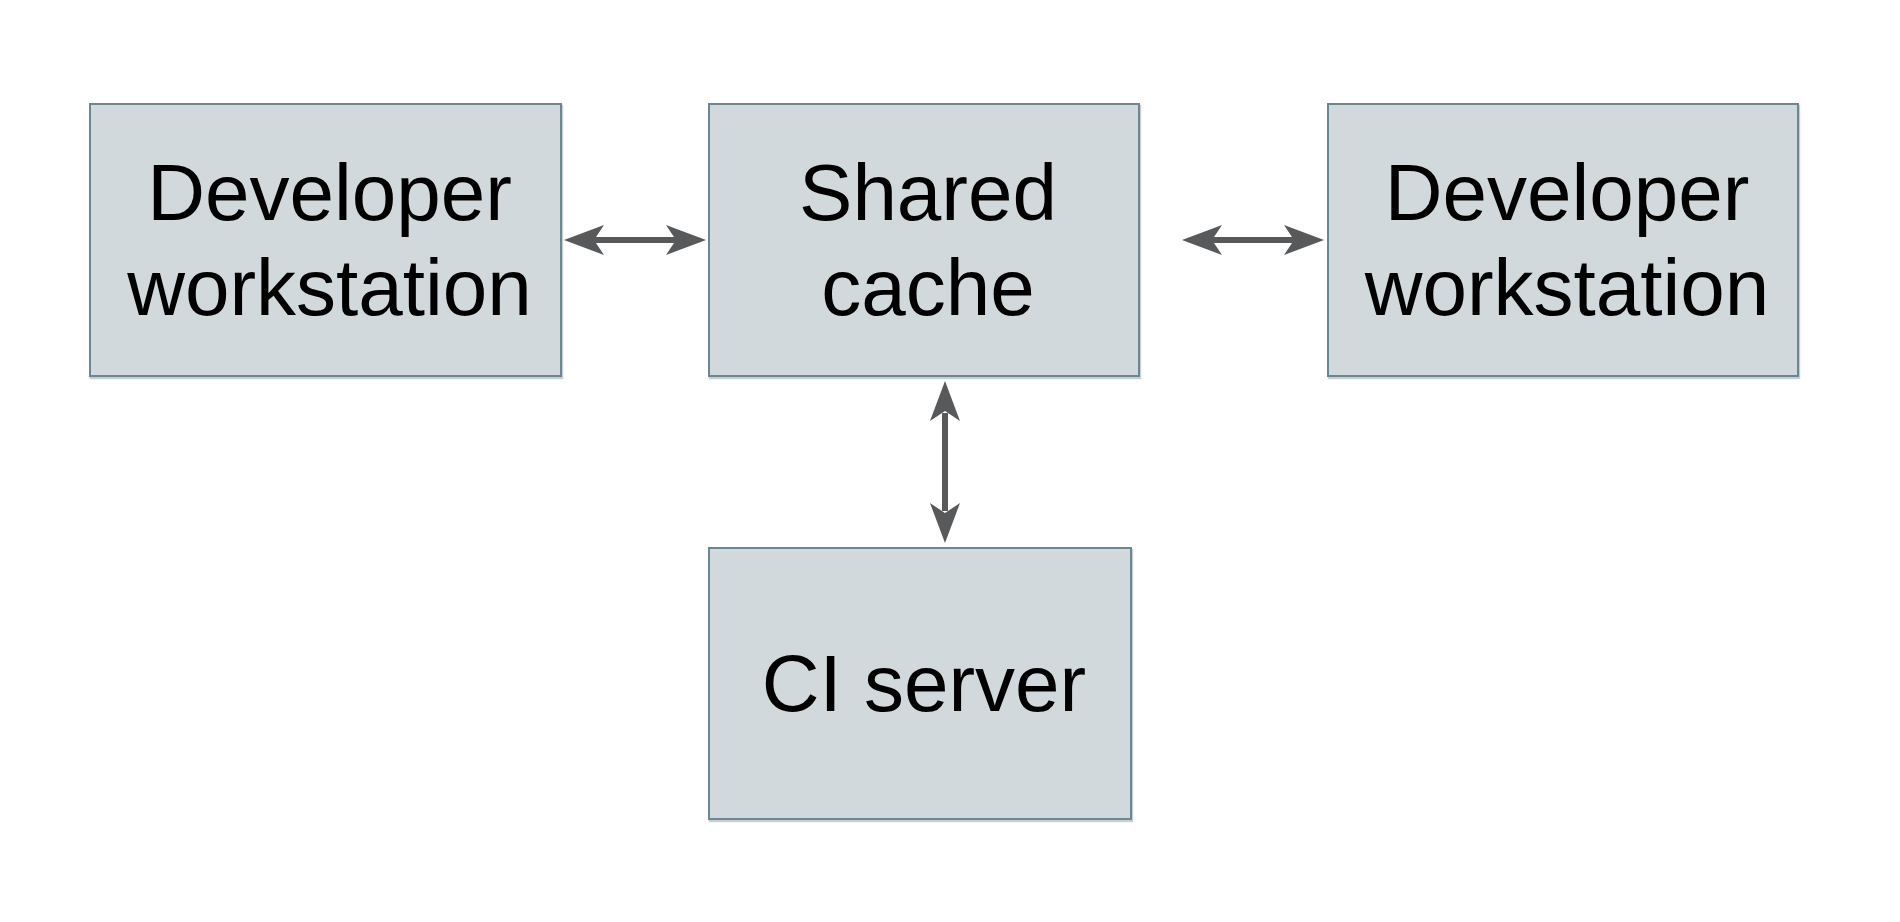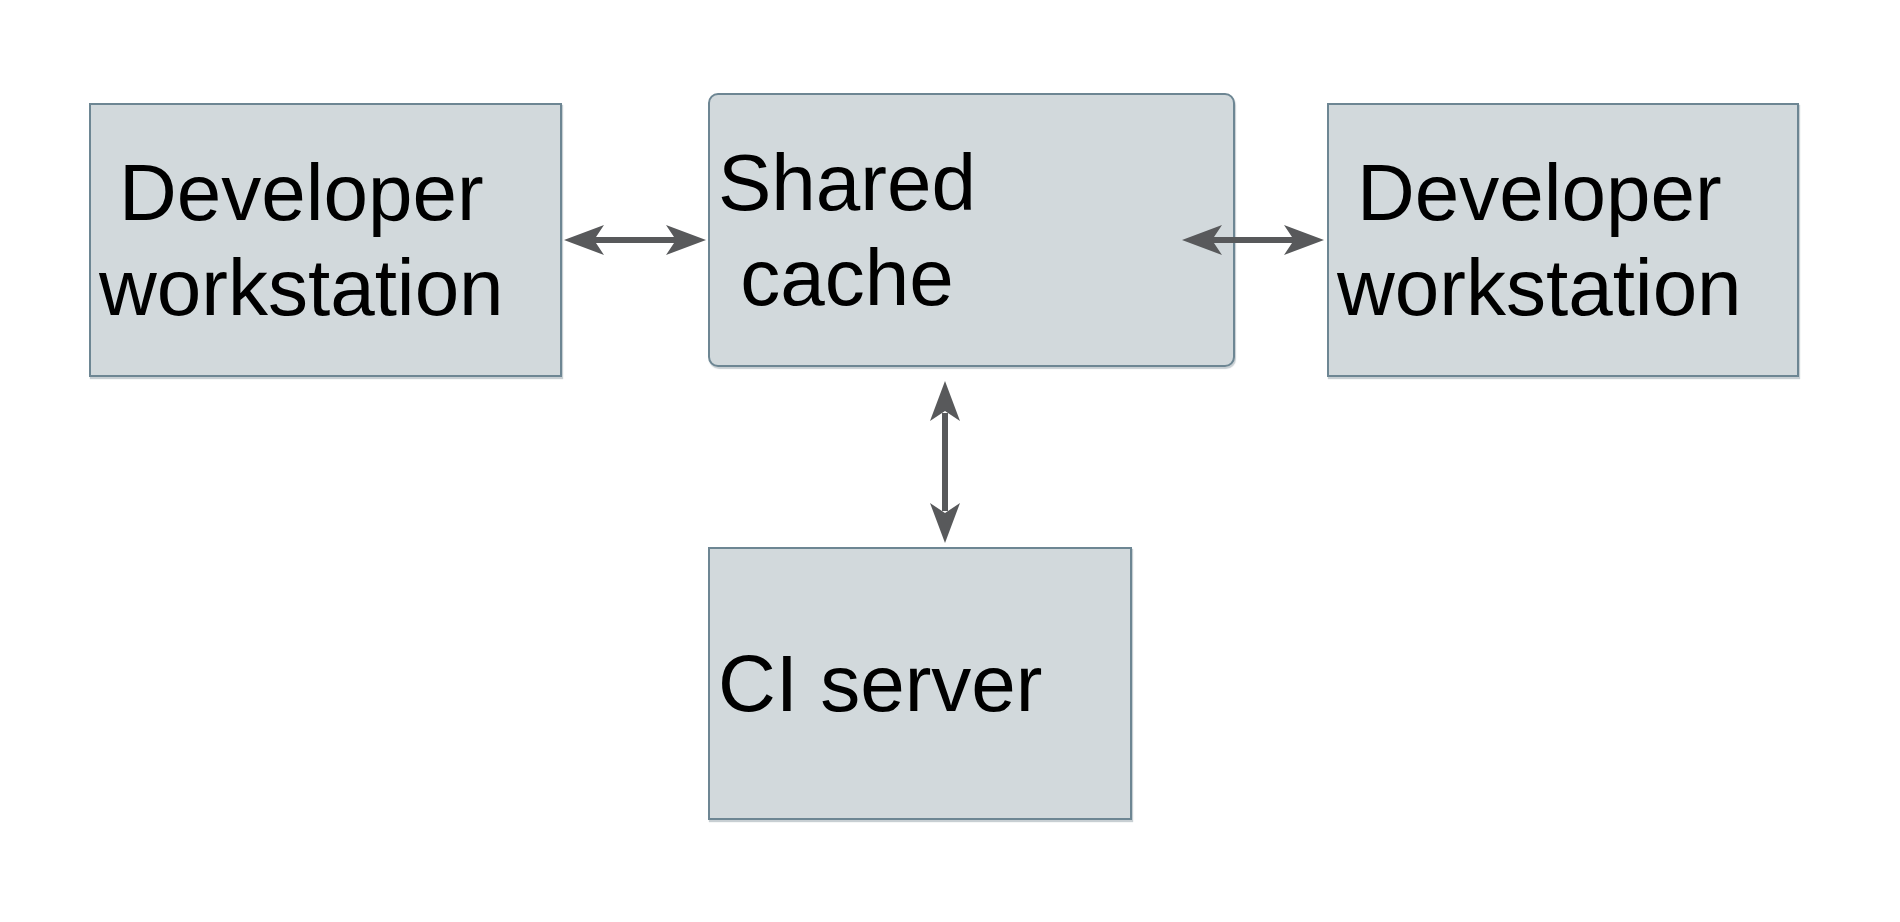--- a/index.html
+++ b/index.html
@@ -23,32 +23,33 @@
     height: 922px;
     background: var(--canvas-bg);
   }
   .node {
     position: absolute;
     background: var(--box-fill);
     border: 2px solid var(--box-border);
     box-shadow: 1px 2px 1px rgba(96, 118, 130, 0.35);
     display: flex;
     align-items: center;
+    justify-content: center;
     padding-left: 8px;
   }
   .node-label {
     font-size: 80px;
     line-height: 95px;
     color: var(--text-color);
     text-align: center;
     white-space: pre-line;
     letter-spacing: 0px;
   }
   #node-dev-left   { left: 89px;   top: 103px; width: 473px; height: 274px; }
-  #node-shared     { left: 708px;  top: 93px; width: 527px; height: 274px; border-radius: 10px; }
+  #node-shared     { left: 708px;  top: 103px; width: 432px; height: 274px; }
   #node-dev-right  { left: 1327px; top: 103px; width: 472px; height: 274px; }
   #node-ci         { left: 708px;  top: 547px; width: 424px; height: 273px; }
   .edge {
     position: absolute;
     color: var(--arrow-color);
   }
   #edge-left  { left: 561px;  top: 215px; width: 148px; height: 50px; }
   #edge-right { left: 1179px; top: 215px; width: 148px; height: 50px; }
   #edge-down  { left: 920px;  top: 378px; width: 50px;  height: 168px; }
   svg { display: block; }

